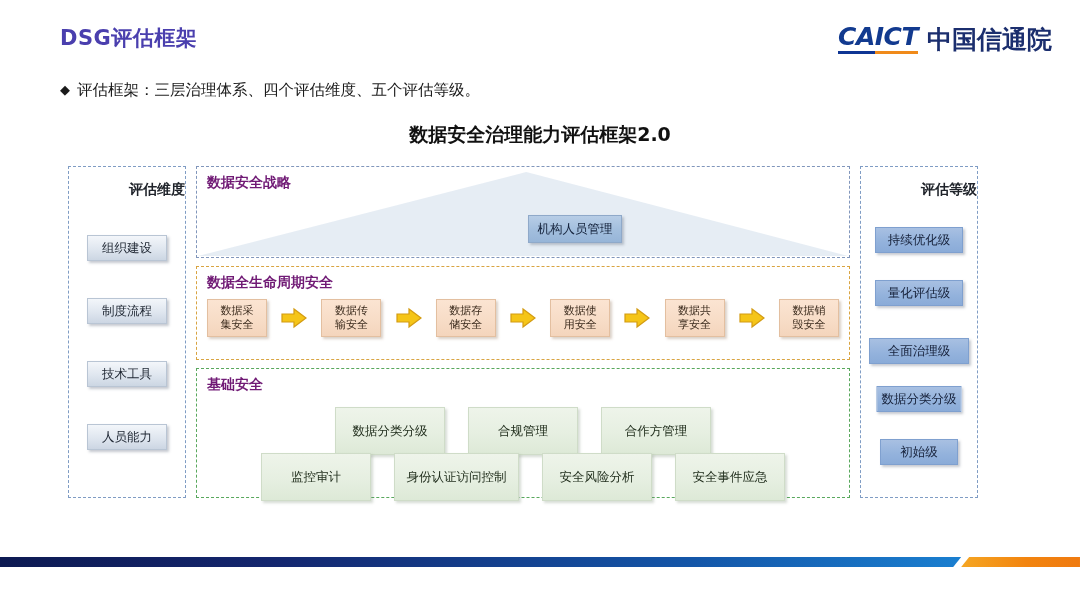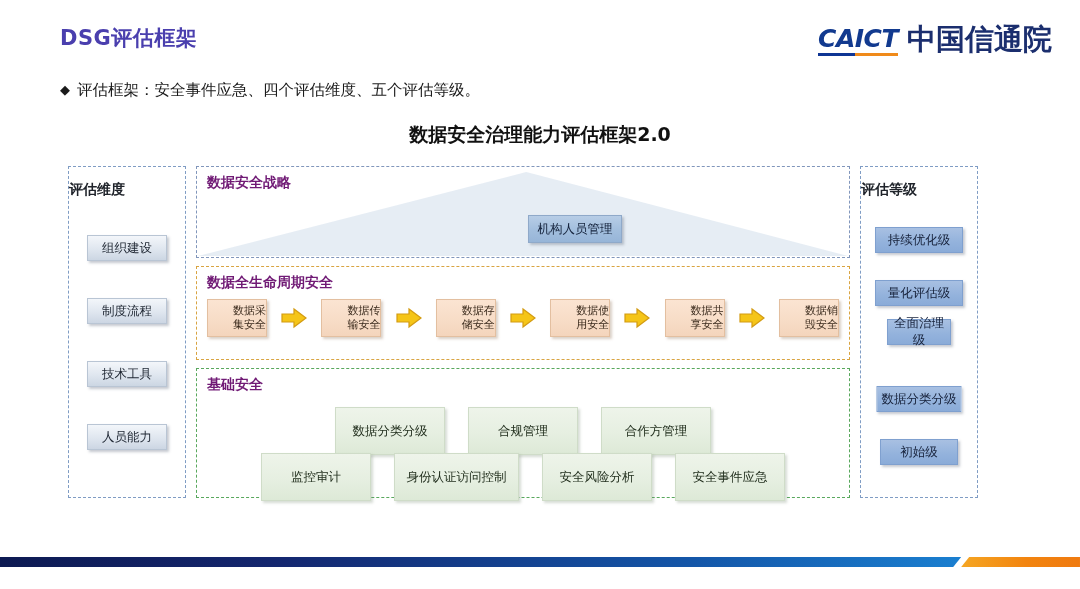--- a/index.html
+++ b/index.html
@@ -19,21 +19,21 @@
     position:absolute;right:28px;top:24px;display:flex;align-items:flex-end;gap:9px;
   }
   .logo-mark{position:relative;display:flex;flex-direction:column;align-items:stretch;}
   .logo-caict{
     font-size:25px;font-weight:bold;font-style:italic;letter-spacing:-.5px;color:#123a8f;
     line-height:1;font-family:"DejaVu Sans","Liberation Sans",sans-serif;
   }
   .logo-rule{height:3px;width:100%;margin-top:2px;
     background:linear-gradient(to right,#0f3594 0 46%,#f08a1a 46% 100%);}
   .logo-cn{
-    font-size:29px;font-weight:bold;color:#1b2e6e;line-height:1.05;
+    font-size:25px;font-weight:bold;color:#1b2e6e;line-height:1.05;
     font-family:Liberation Sans, sans-serif;
     padding-bottom:2px;
   }
 
   .bullet-line{
     position:absolute;left:60px;top:80px;font-size:15.5px;color:#1a1a1a;
     font-family:"DejaVu Sans","Liberation Sans",sans-serif;
   }
   .bullet-diamond{font-size:13px;margin-right:7px;position:relative;top:-1px;}
 
@@ -47,21 +47,21 @@
   .diagram{position:absolute;left:68px;top:166px;width:910px;height:332px;}
 
   
   .side-panel{
     position:absolute;top:0;height:332px;width:118px;
     border:1.3px dashed #7f9cc4;box-sizing:border-box;background:#fff;
   }
   .side-panel.left{left:0;}
   .side-panel.right{right:0;}
   .side-head{
-    text-align:left;margin-top:14px;font-size:14px;color:#20242b;font-weight:600;
+    text-align:right;margin-top:14px;font-size:14px;color:#20242b;font-weight:600;
     font-family:Liberation Sans, sans-serif;
   }
   .chip{
     position:absolute;left:50%;transform:translateX(-50%);
     text-align:center;font-size:12.5px;color:#1c2430;
     font-family:"DejaVu Serif","Liberation Serif",serif;
     box-sizing:border-box;display:flex;align-items:center;justify-content:center;
     box-shadow:1.5px 1.5px 2.5px rgba(90,100,120,.35);
   }
   .chip.dim{
@@ -97,21 +97,21 @@
     border:1px solid #8fa9c9;height:28px;
     font-size:12.5px;color:#15233c;
   }
 
   .band.lifecycle{top:100px;height:94px;border:1.4px dashed #d9a441;}
   .flow{position:absolute;left:10px;right:10px;top:32px;display:flex;align-items:center;justify-content:space-between;}
   .flow-box{
     width:60px;height:38px;box-sizing:border-box;
     background:linear-gradient(180deg,#fbe4d2 0%,#f7dcc6 60%,#f4d5bc 100%);
     border:1px solid #e3bfa0;
-    display:flex;align-items:center;justify-content:flex-end;text-align:center;
+    display:flex;align-items:center;justify-content:center;text-align:center;
     font-size:11px;line-height:1.3;color:#3a2a1c;
     font-family:"DejaVu Serif","Liberation Serif",serif;
     box-shadow:1.5px 1.5px 2.5px rgba(150,120,95,.35);
   }
   .arrow{width:26px;height:22px;flex:none;display:block;}
 
   .band.basic{top:202px;height:130px;border:1.4px dashed #58a85c;}
   .basic-row{position:absolute;left:0;right:0;display:flex;justify-content:center;gap:23px;}
   .basic-row.r1{top:38px;}
   .basic-row.r2{top:84px;}
@@ -142,40 +142,40 @@
 
 <div class="logo">
   <div class="logo-mark">
     <div class="logo-caict">CAICT</div>
     <div class="logo-rule"></div>
   </div>
   <div class="logo-cn">中国信通院</div>
 </div>
 
 <div class="bullet-line">
-  <span class="bullet-diamond">◆</span><span>评估框架：安全事件应急、四个评估维度、五个评估等级。</span>
+  <span class="bullet-diamond">◆</span><span>评估框架：三层治理体系、四个评估维度、五个评估等级。</span>
 </div>
 
 <div class="diagram-title">数据安全治理能力评估框架2.0</div>
 
 <div class="diagram">
 
   <div class="side-panel left">
     <div class="side-head">评估维度</div>
     <div class="chip dim" style="top:68px">组织建设</div>
     <div class="chip dim" style="top:131px">制度流程</div>
     <div class="chip dim" style="top:194px">技术工具</div>
     <div class="chip dim" style="top:257px">人员能力</div>
   </div>
 
   <div class="side-panel right">
     <div class="side-head">评估等级</div>
     <div class="chip lvl" style="top:60px;width:88px">持续优化级</div>
     <div class="chip lvl" style="top:113px;width:88px">量化评估级</div>
-    <div class="chip lvl" style="top:152px;width:64px">全面治理级</div>
+    <div class="chip lvl" style="top:171px;width:100px">全面治理级</div>
     <div class="chip lvl" style="top:219px;width:85px">数据分类分级</div>
     <div class="chip lvl" style="top:272px;width:78px">初始级</div>
   </div>
 
   <div class="center">
 
     <div class="band strategy">
       <div class="mountain"></div>
       <div class="band-title">数据安全战略</div>
       <div class="chip blue-box" style="left:378px;top:48px;width:94px;display:flex;align-items:center;justify-content:center;font-family:'DejaVu Serif','Liberation Serif',serif;">机构人员管理</div>

